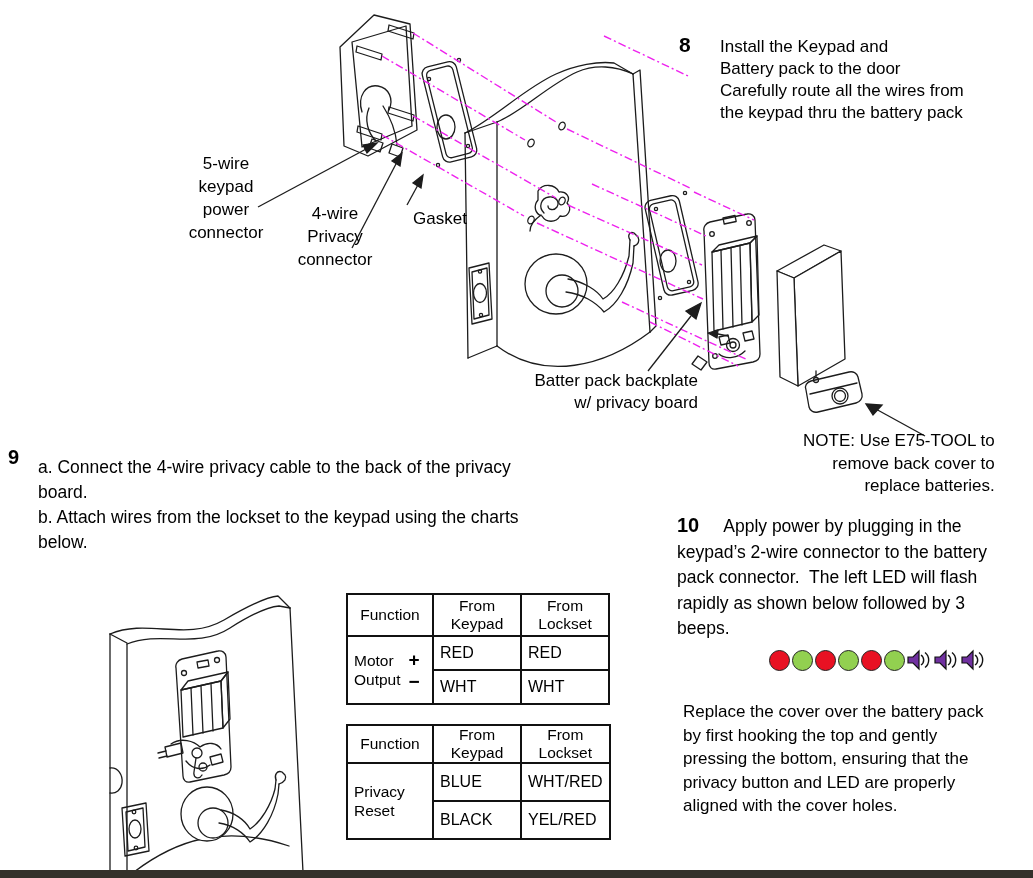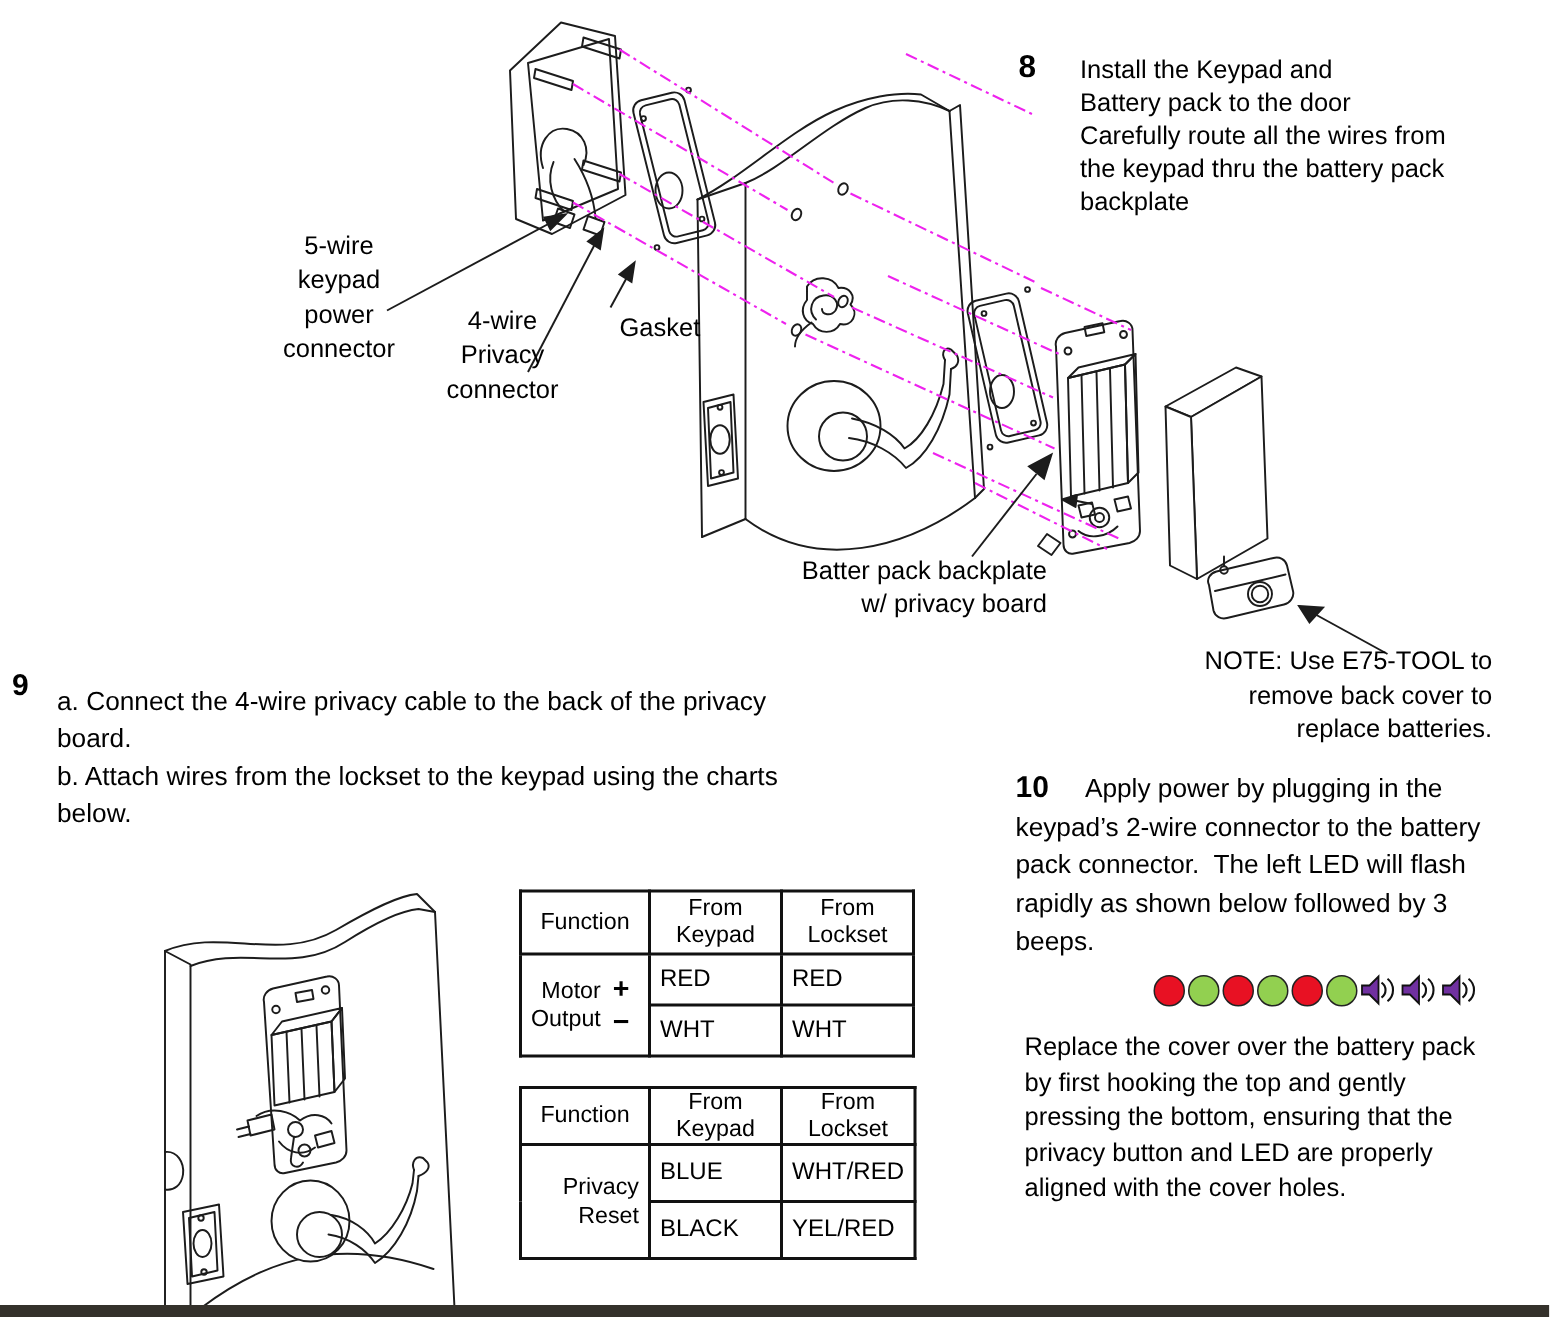--- a/index.html
+++ b/index.html
@@ -18,36 +18,36 @@
   .gsk{left:381px;top:209px;font-size:17px;margin-left:32px;}
   .bpl{left:478px;top:370px;width:220px;text-align:right;font-size:17px;line-height:22px;}
   .note{left:803px;top:430px;font-size:17px;line-height:22.5px;text-align:right;}
   
   .s9num{left:8px;top:446px;font-size:20px;font-weight:bold;}
   .s9txt{left:38px;top:455px;font-size:17.5px;line-height:25px;}
   
   .s10{left:677px;top:513px;width:360px;font-size:17.5px;line-height:25.5px;}
   .s10num{font-size:20px;font-weight:bold;margin-right:24px;}
   
-  .repl{left:683px;top:686px;font-size:17px;line-height:23.5px;}
+  .repl{left:683px;top:700px;font-size:17px;line-height:23.5px;}
   
   .ledrow{left:769px;top:648px;display:flex;align-items:center;gap:2px;height:24px;}
   .led{width:21px;height:21px;border-radius:50%;border:1.6px solid #222;display:inline-block;box-sizing:border-box;}
   .spk{display:inline-block;}
   
   .wtbl{position:absolute;border-collapse:collapse;font-size:16px;}
   .wtbl td{border:2px solid #111;padding:0 6px;vertical-align:middle;}
   .t1{left:346px;top:593px;}
   .t2{left:346px;top:724px;}
   .c1{width:72px;} .c2{width:74px;} .c3{width:74px;}
   .hc{text-align:center;white-space:pre-line;height:40px;font-size:15.5px;line-height:18px;}
   .t1 .dr td{height:32px;}
   .t2 .hc{height:36px;}
   .t2 .dr td{height:36px;}
-  .fnc{padding-left:10px;text-align:right;}
+  .fnc{padding-left:10px;}
   .fnwrap{display:flex;align-items:center;gap:8px;}
   .fnlines{font-size:15.5px;line-height:19px;}
   .signs{display:flex;flex-direction:column;gap:9px;font-weight:bold;font-size:19px;line-height:13px;}
 </style>
 </head>
 <body>
 
 <div class="page">
 
   <svg class="art" width="1033" height="878" viewBox="0 0 1033 878">
@@ -241,21 +241,20 @@
 
     <rect x="0" y="870" width="1033" height="8" fill="var(--footer-bar)"></rect>
   </svg>
 
   <div class="abs s8num">8</div>
   <div class="abs s8txt">
     <div class="ln">Install the Keypad and</div>
     <div class="ln">Battery pack to the door</div>
     <div class="ln">Carefully route all the wires from</div>
     <div class="ln">the keypad thru the battery pack</div>
-    <div class="ln">backplate</div>
   </div>
 
   <div class="abs lbl w2">
     <div>5-wire</div>
     <div>keypad</div>
     <div>power</div>
     <div>connector</div>
   </div>
 
   <div class="abs lbl w4">

